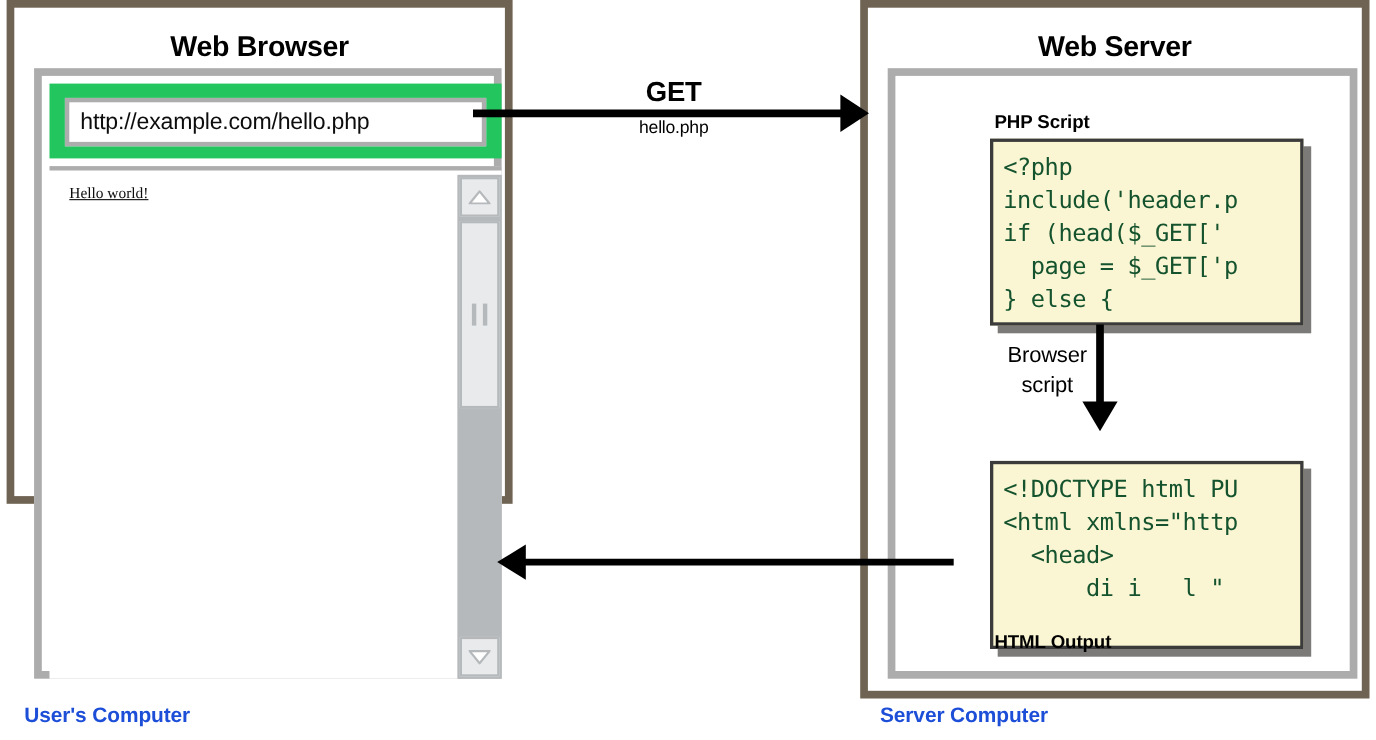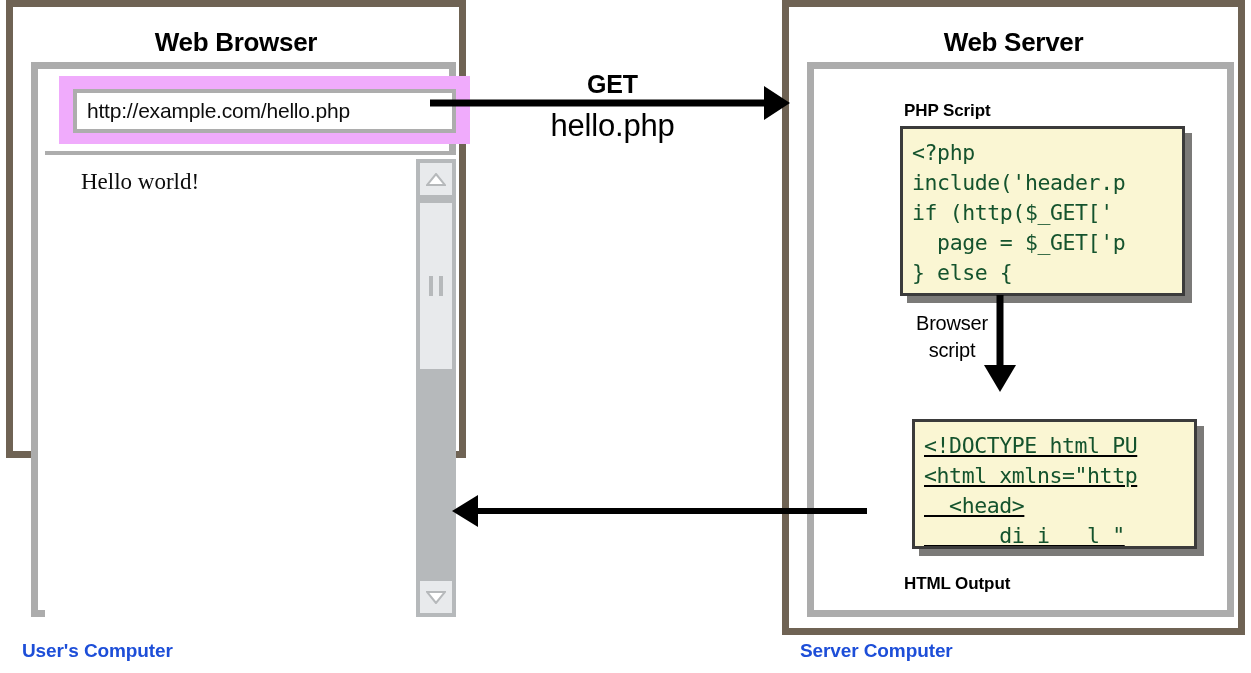--- a/index.html
+++ b/index.html
@@ -59,23 +59,23 @@
   }
   #browser-title { top: 20px; }
   #server-title  { top: 20px; }
 
   
   #browser-window { left: 18px; top: 55px; width: 425px; height: 555px; }
 
   #browser-toolbar {
     position: absolute;
     box-sizing: border-box;
-    left: 21px; top: 7px;
+    left: 7px; top: 7px;
     width: 411px; height: 68px;
-    background: #f0abfc;
+    background: #22c55e;
   }
   #url-input {
     position: absolute;
     box-sizing: border-box;
     left: 14px; top: 13px;
     width: 383px; height: 44px;
     background: #ffffff;
     border: 4px solid #adadad;
     display: flex;
     align-items: center;
@@ -91,24 +91,25 @@
   #browser-viewport {
     position: absolute;
     box-sizing: border-box;
     left: 7px; top: 82px;
     width: 411px; height: 466px;
     background: #ffffff;
     border-top: 4px solid #adadad;
   }
   #page-content {
     position: absolute;
-    left: 36px; top: 14px;
+    left: 18px; top: 14px;
     font-family: "Liberation Serif", serif;
-    font-size: 23px;
+    font-size: 14px;
     color: #0c0c0c;
+    text-decoration: underline;
   }
 
   
   #browser-scrollbar {
     position: absolute;
     box-sizing: border-box;
     right: 0px; top: 4px;
     width: 40px; height: 458px;
     background: #b6b9bb;
     border: 2px solid #b6b9bb;
@@ -167,21 +168,21 @@
   .code-box {
     position: absolute;
     box-sizing: border-box;
     background: #faf6d3;
     border: 3px solid #3b3b3b;
     box-shadow: 7px 7px 0 0 #7b7a78;
     overflow: hidden;
     padding: 9px 0 0 9px;
   }
   #php-box  { left: 86px; top: 57px;  width: 285px; height: 170px; }
-  #html-box { left: 98px; top: 350px; width: 285px; height: 130px; text-decoration: underline; }
+  #html-box { left: 86px; top: 350px; width: 285px; height: 171px; }
 
   .code-line {
     font-family: "DejaVu Sans Mono", monospace;
     font-size: 21.5px;
     line-height: 30px;
     color: #14532d;
     white-space: pre;
     letter-spacing: -0.4px;
   }
 
@@ -202,21 +203,21 @@
   #get-label {
     left: 540px; top: 70px;
     width: 145px;
     font-size: 25px;
     font-weight: bold;
     letter-spacing: -0.2px;
   }
   #get-file-label {
     left: 540px; top: 108px;
     width: 145px;
-    font-size: 31px;
+    font-size: 16px;
     letter-spacing: -0.2px;
   }
   #exec-label {
     left: 912px; top: 310px;
     width: 80px;
     font-size: 20px;
     line-height: 27px;
     text-align: center;
     letter-spacing: -0.2px;
   }
@@ -272,21 +273,21 @@
 
     <div class="app-title" id="server-title">Web Server</div>
 
     <div class="inner-frame" id="server-window">
 
       <div class="code-label" id="php-label">PHP Script</div>
 
       <div class="code-box" id="php-box">
         <div class="code-line">&lt;?php</div>
         <div class="code-line">include('header.p</div>
-        <div class="code-line">if (http($_GET['</div>
+        <div class="code-line">if (head($_GET['</div>
         <div class="code-line">  page = $_GET['p</div>
         <div class="code-line">} else {</div>
       </div>
 
       <div class="code-box" id="html-box">
         <div class="code-line">&lt;!DOCTYPE html PU</div>
         <div class="code-line">&lt;html xmlns="http</div>
         <div class="code-line">  &lt;head&gt;</div>
         <div class="code-line">      di i   l "</div>
       </div>

